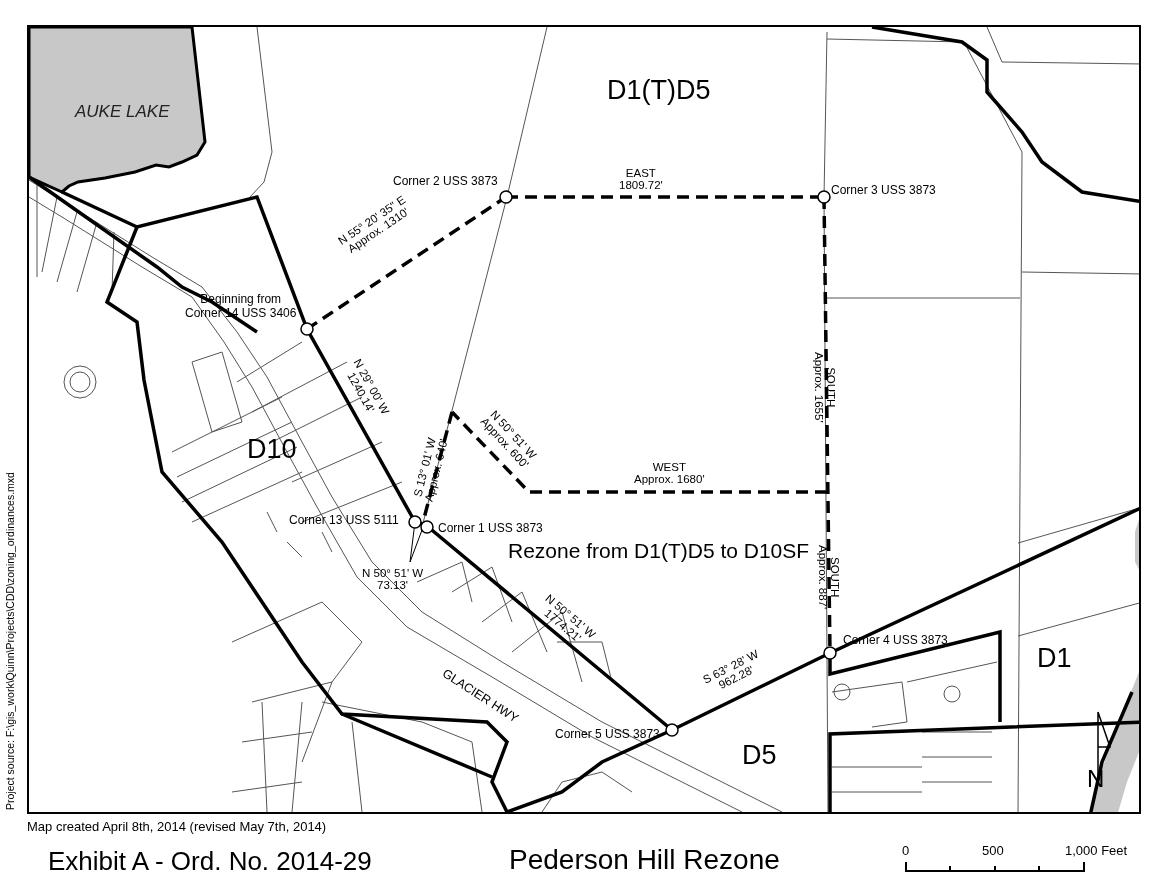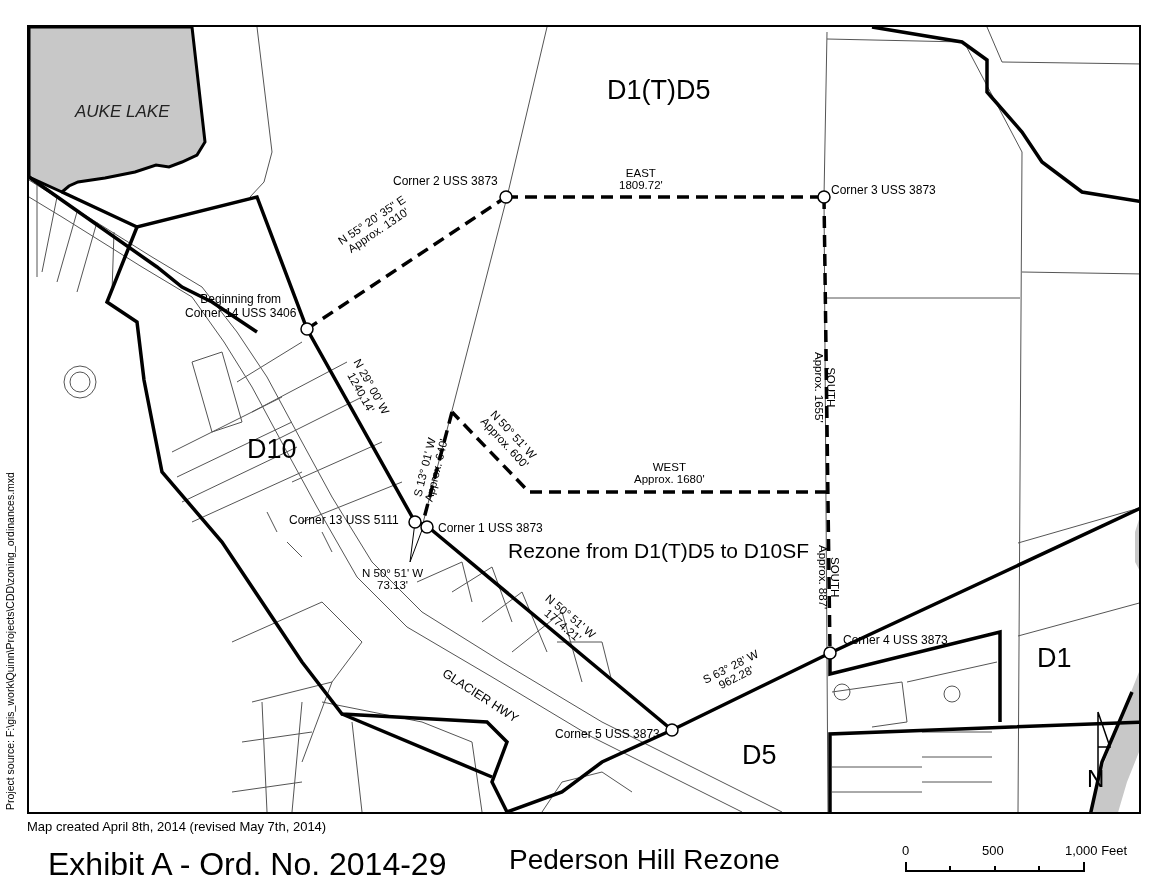--- a/index.html
+++ b/index.html
@@ -8,21 +8,21 @@
     #map-svg { position:absolute; left:0; top:0; }
     .lbl { position:absolute; white-space:nowrap; font-family:"Liberation Sans", sans-serif; color:#000; line-height:1; }
     .zone { font-size:27px; }
     .rezone { font-size:21px; text-align:center; line-height:1.25; }
     .corner { font-size:12px; }
     .brg { font-size:11.5px; text-align:center; line-height:1.05; }
     .lake { font-size:17px; font-style:italic; color:#222; }
     .hwy { font-size:12.5px; }
     #source-text { position:absolute; left:4px; top:810px; transform:rotate(-90deg); transform-origin:0 0; font-size:10.5px; white-space:nowrap; }
     #created-text { position:absolute; left:27px; top:819px; font-size:13px; }
-    #exhibit-text { position:absolute; left:48px; top:846px; font-size:32px; }
+    #exhibit-text { position:absolute; left:48px; top:846px; font-size:26px; }
     #title-text { position:absolute; left:509px; top:844px; font-size:28px; }
     #scalebar { position:absolute; left:900px; top:840px; width:260px; height:40px; }
     .sb-lbl { position:absolute; top:3px; font-size:13px; }
   </style>
 </head>
 <body>
 
 <div id="map-frame">
   <svg id="map-svg" width="1114" height="789" viewBox="27 25 1114 789" xmlns="http://www.w3.org/2000/svg">
 

